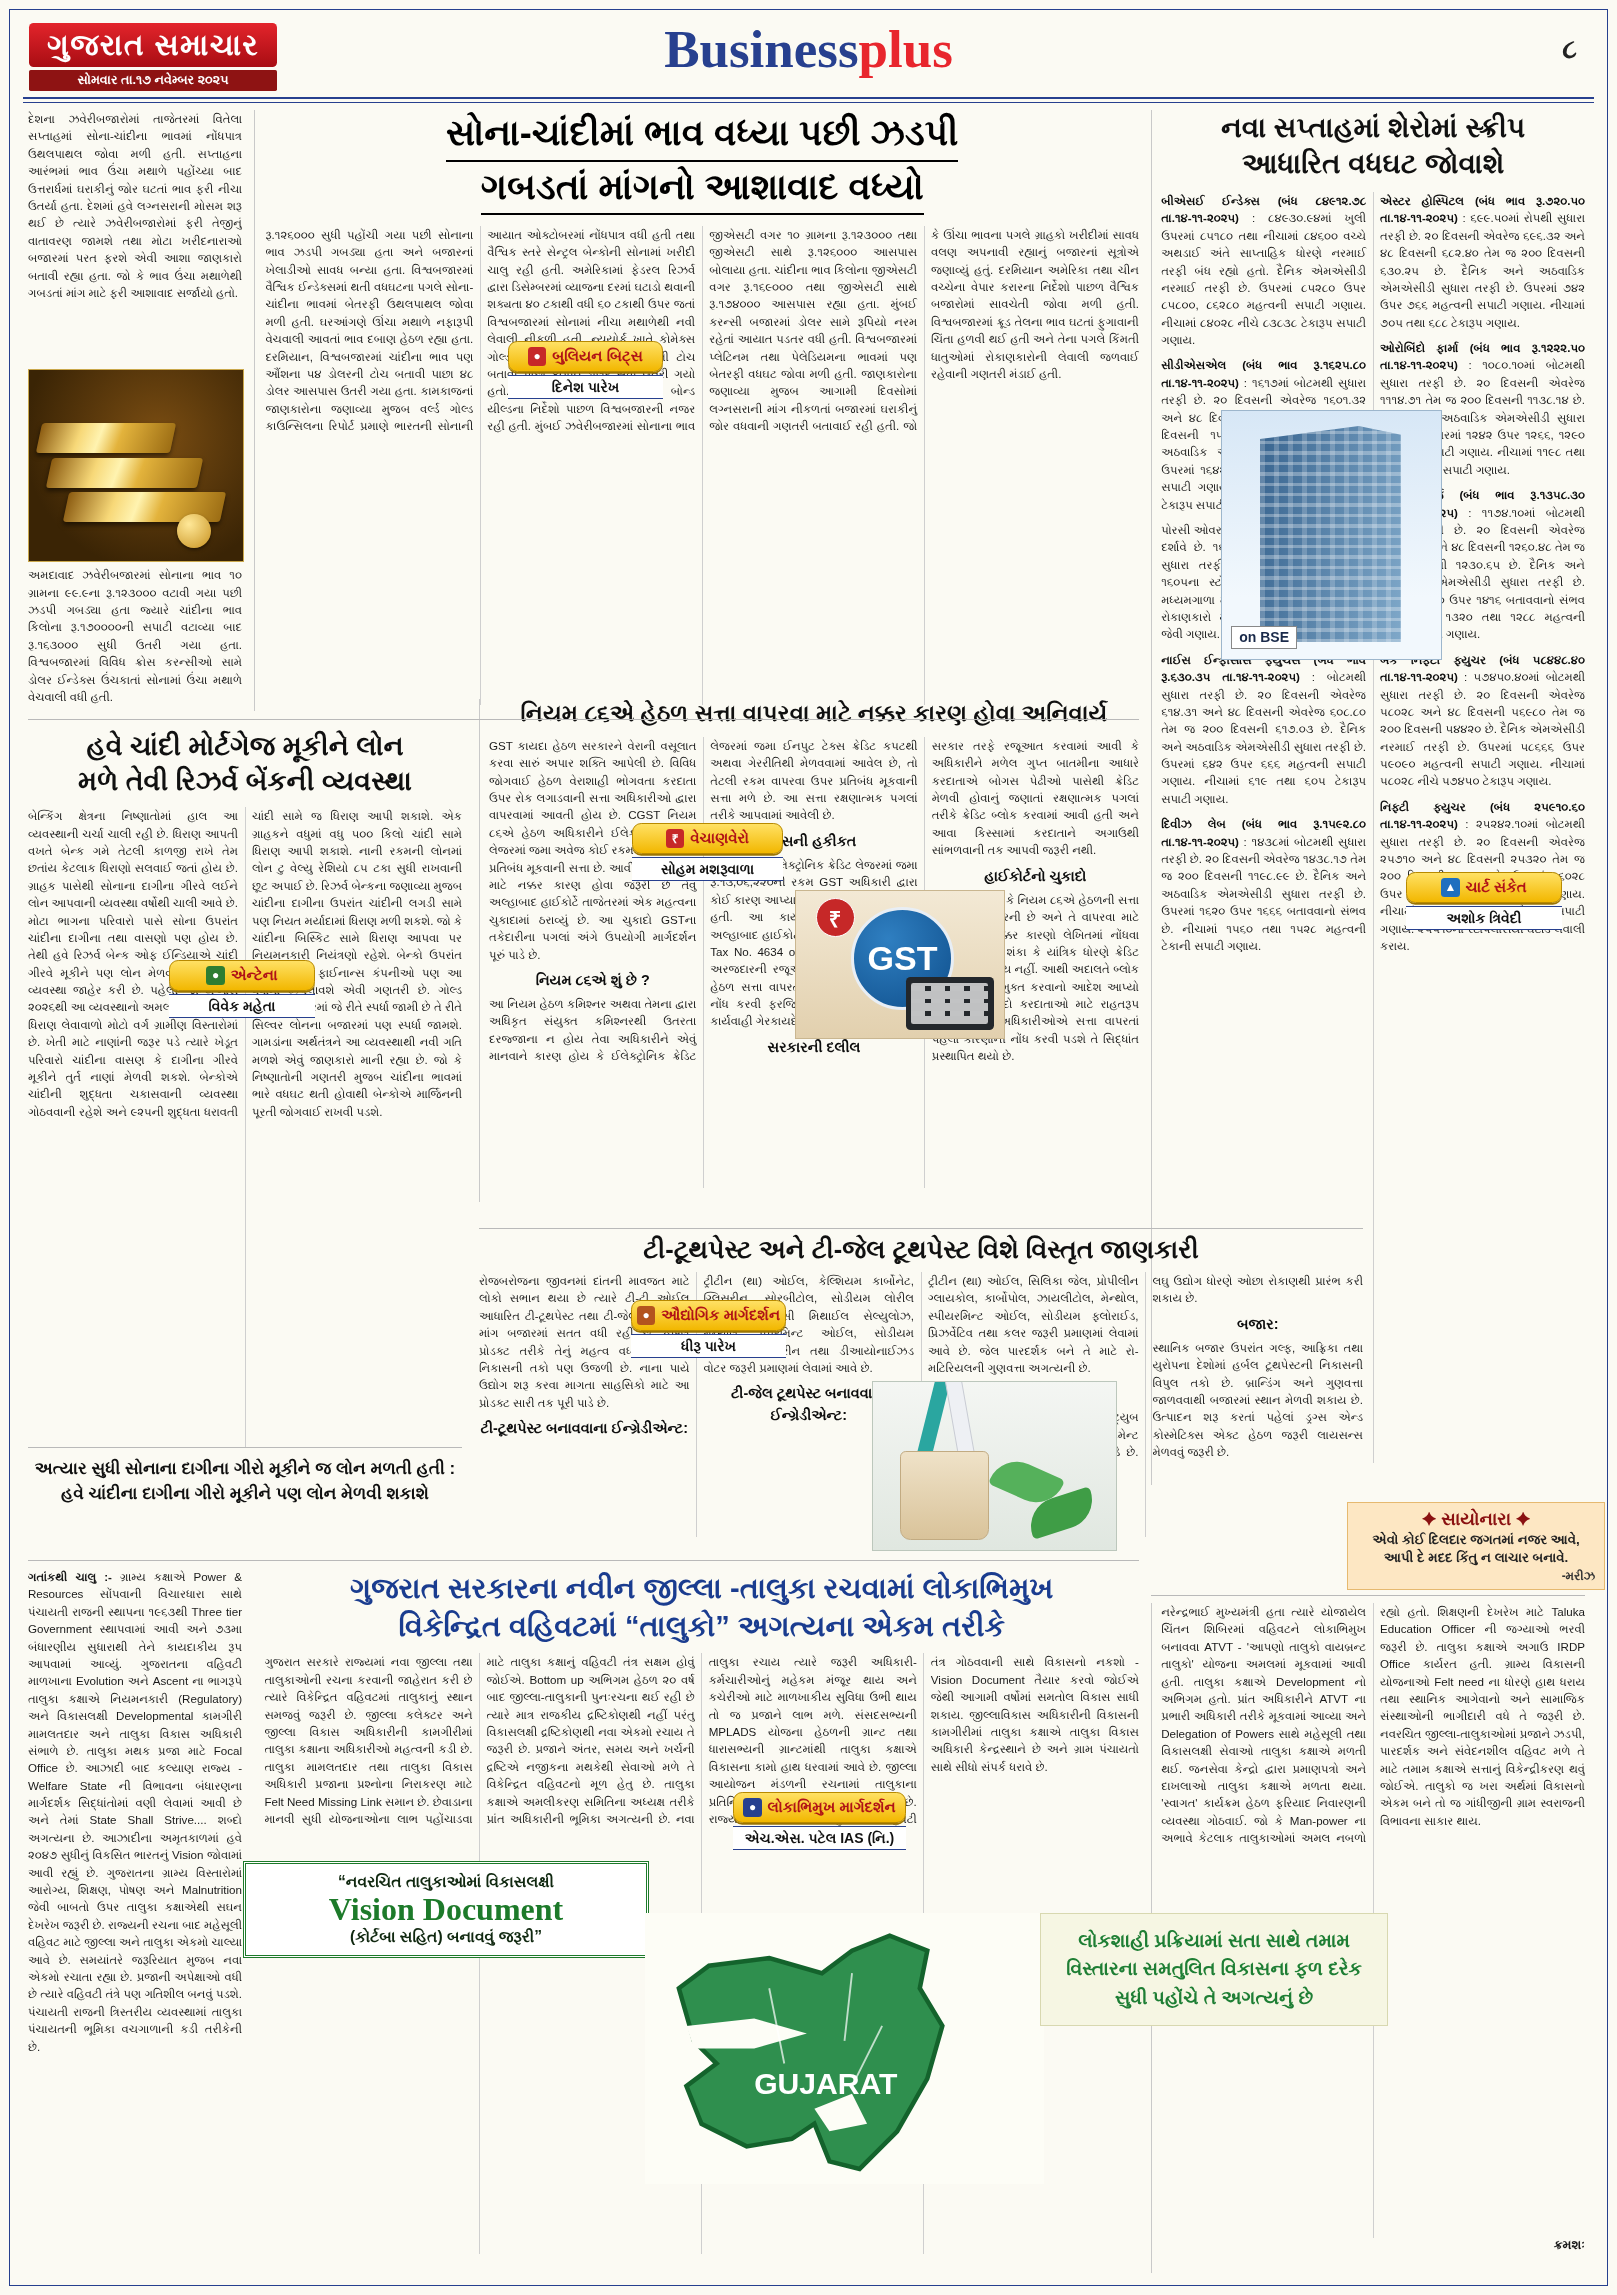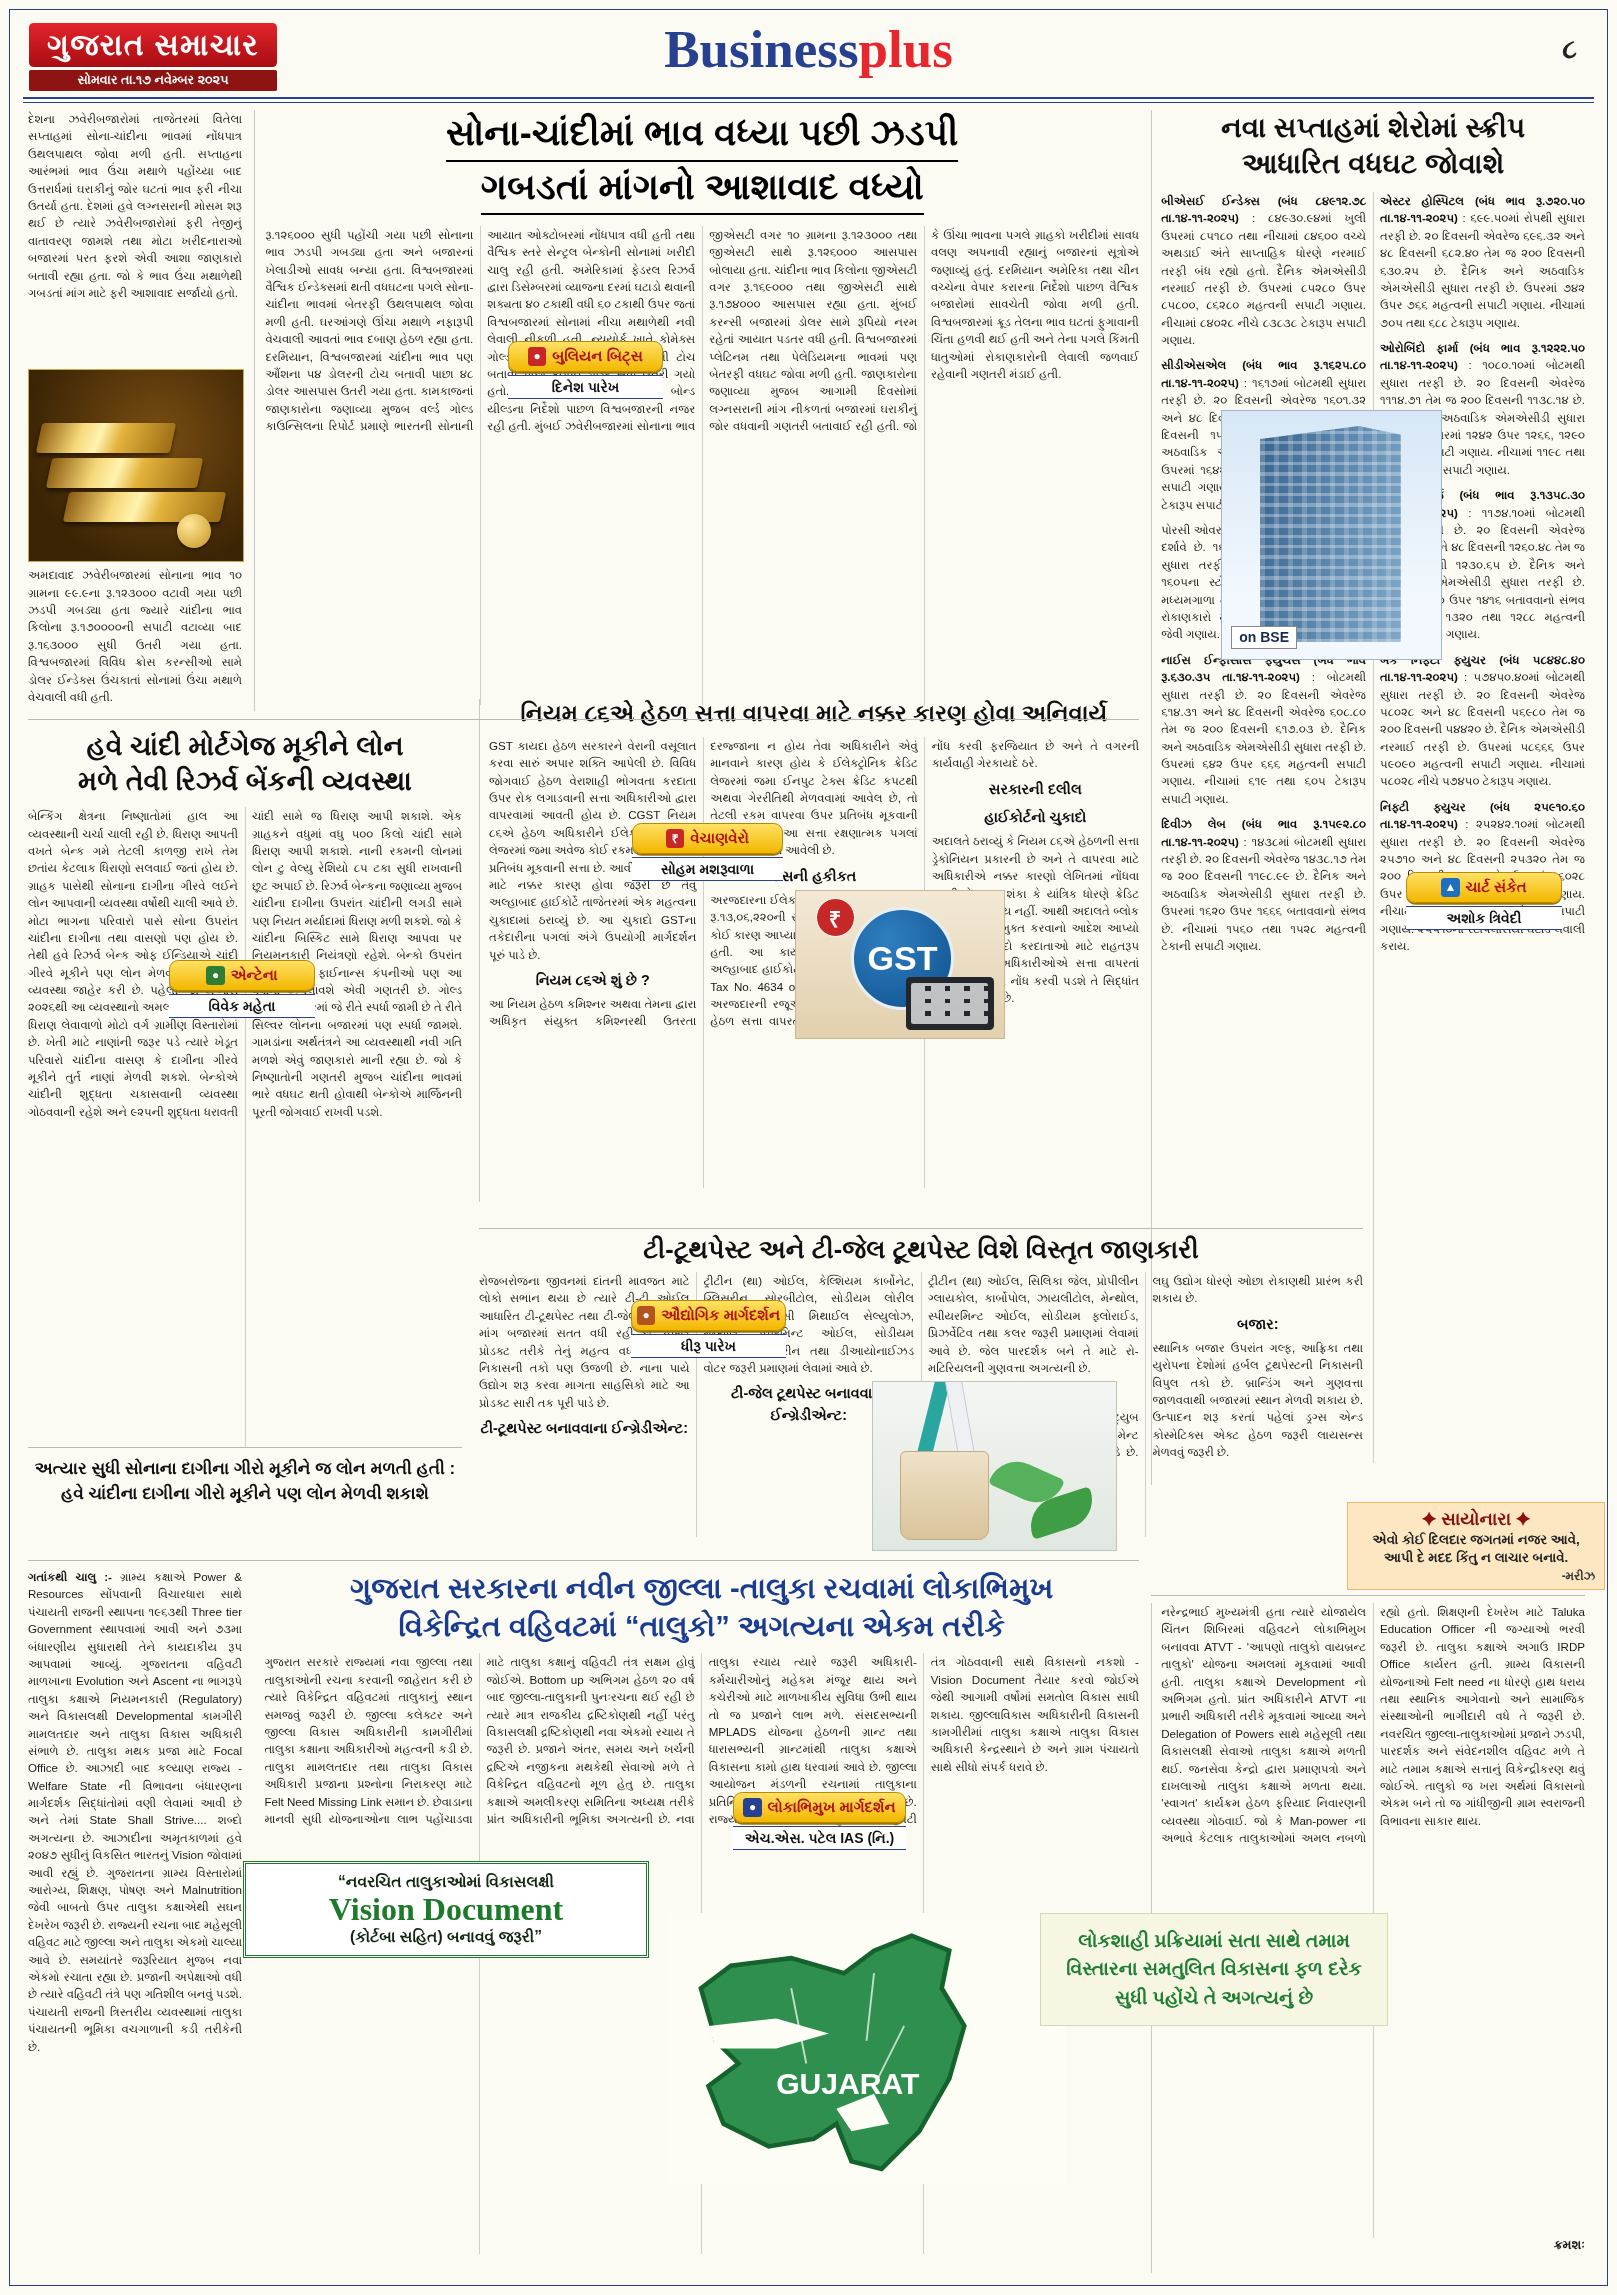--- a/index.html
+++ b/index.html
@@ -197,20 +197,21 @@
         <div>આ નિયમ હેઠળ કમિશ્નર અથવા તેમના દ્વારા અધિકૃત સંયુક્ત કમિશ્નરથી ઉતરતા દરજ્જાના ન હોય તેવા અધિકારીને એવું માનવાને કારણ હોય કે ઈલેક્ટ્રોનિક ક્રેડિટ લેજરમાં જમા ઈનપુટ ટેક્સ ક્રેડિટ કપટથી અથવા ગેરરીતિથી મેળવવામાં આવેલ છે, તો તેટલી રકમ વાપરવા ઉપર પ્રતિબંધ મૂકવાની સત્તા મળે છે. આ સત્તા રક્ષણાત્મક પગલાં તરીકે આપવામાં આવેલી છે.</div>
       </div>
 
       <div class="sec">
         <div class="sec-head">કેસની હકીકત</div>
         <div>અરજદારના ઈલેક્ટ્રોનિક ક્રેડિટ લેજરમાં જમા રૂ.૧૩,૦૬,૨૨૦ની રકમ GST અધિકારી દ્વારા કોઈ કારણ આપ્યા વગર બ્લોક કરવામાં આવી હતી. આ કાર્યવાહી સામે અરજદારે અલ્હાબાદ હાઈકોર્ટ સમક્ષ રિટ પિટિશન (Writ Tax No. 4634 of 2025) દાખલ કરી હતી. અરજદારની રજૂઆત હતી કે નિયમ ૮૬એ હેઠળ સત્તા વાપરતાં પહેલાં નક્કર કારણોની નોંધ કરવી ફરજિયાત છે અને તે વગરની કાર્યવાહી ગેરકાયદે ઠરે.</div>
       </div>
 
       <div class="sec">
         <div class="sec-head">સરકારની દલીલ</div>
+        <div>સરકાર તરફે રજૂઆત કરવામાં આવી કે અધિકારીને મળેલ ગુપ્ત બાતમીના આધારે કરદાતાએ બોગસ પેઢીઓ પાસેથી ક્રેડિટ મેળવી હોવાનું જણાતાં રક્ષણાત્મક પગલાં તરીકે ક્રેડિટ બ્લોક કરવામાં આવી હતી અને આવા કિસ્સામાં કરદાતાને અગાઉથી સાંભળવાની તક આપવી જરૂરી નથી.</div>
       </div>
 
       <div class="sec">
         <div class="sec-head">હાઈકોર્ટનો ચુકાદો</div>
         <div>અદાલતે ઠરાવ્યું કે નિયમ ૮૬એ હેઠળની સત્તા ડ્રેકોનિયન પ્રકારની છે અને તે વાપરવા માટે અધિકારીએ નક્કર કારણો લેખિતમાં નોંધવા જરૂરી છે. માત્ર શંકા કે યાંત્રિક ધોરણે ક્રેડિટ બ્લોક કરી શકાય નહીં. આથી અદાલતે બ્લોક કરાયેલ ક્રેડિટ મુક્ત કરવાનો આદેશ આપ્યો હતો. આ ચુકાદો કરદાતાઓ માટે રાહતરૂપ ગણાશે અને અધિકારીઓએ સત્તા વાપરતાં પહેલાં કારણોની નોંધ કરવી પડશે તે સિદ્ધાંત પ્રસ્થાપિત થયો છે.</div>
       </div>
     </div>
   <div class="byline" style="left:152px;top:124px;width:151px;">
     <div class="byline-tab">
       <span class="byline-icon">₹</span>
@@ -284,21 +285,21 @@
     <div class="byline-author">એચ.એસ. પટેલ IAS (નિ.)</div>
   </div>
 </div>
 
 <div class="vision-box" style="left:243px;top:1861px;width:386px;">
   <div class="vision-l1">“નવરચિત તાલુકાઓમાં વિકાસલક્ષી</div>
   <div class="vision-big">Vision Document</div>
   <div class="vision-l2">(કોર્ટબા સહિત) બનાવવું જરૂરી”</div>
 </div>
 
-<div class="map-photo" style="left:667px;top:1913px;width:399px;height:271px;">
+<div class="map-photo" style="left:645px;top:1913px;width:399px;height:271px;">
   <svg viewBox="0 0 100 72">
     <path d="M6,20 L14,14 L30,12 L44,16 L52,10 L62,6 L72,10 L70,20 L76,30 L72,44 L64,58 L54,68 L46,66 L42,56 L36,60 L24,62 L12,56 L8,46 L16,40 L10,34 Z" fill="#2f8f4e" stroke="#14632c" stroke-width="1.2"></path>
     <path d="M8,30 L26,28 L40,32 L26,36 L10,36 Z" fill="#fdfdf6"></path>
     <path d="M42,52 L52,48 L56,56 L46,58 Z" fill="#fdfdf6"></path>
     <path d="M30,20 L34,40 M52,16 L50,34 M60,30 L52,46" stroke="#ffffff" stroke-width="0.5" fill="none" opacity="0.7"></path>
     <text x="26" y="48" font-size="8" font-weight="bold" fill="#ffffff" font-family="Liberation Sans, sans-serif">GUJARAT</text>
   </svg>
 </div>
 
 <div class="demo-box" style="left:1040px;top:1913px;width:323px;">લોકશાહી પ્રક્રિયામાં સતા સાથે તમામ વિસ્તારના સમતુલિત વિકાસના ફળ દરેક સુધી પહોંચે તે અગત્યનું છે</div>

